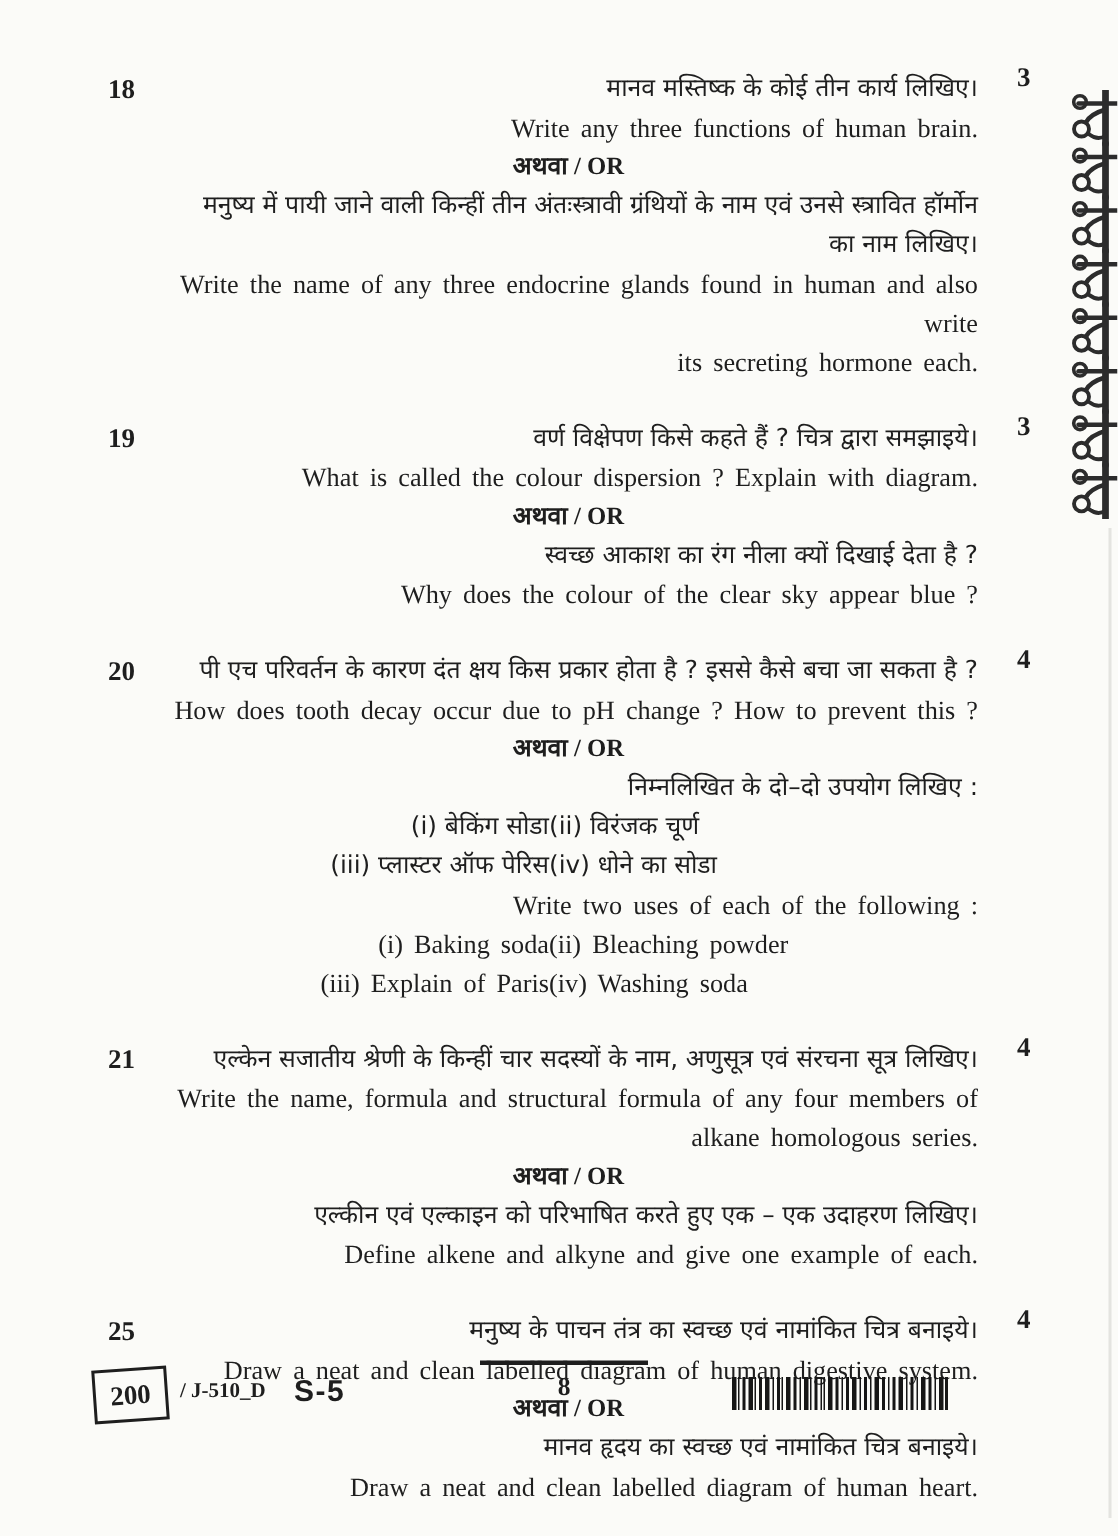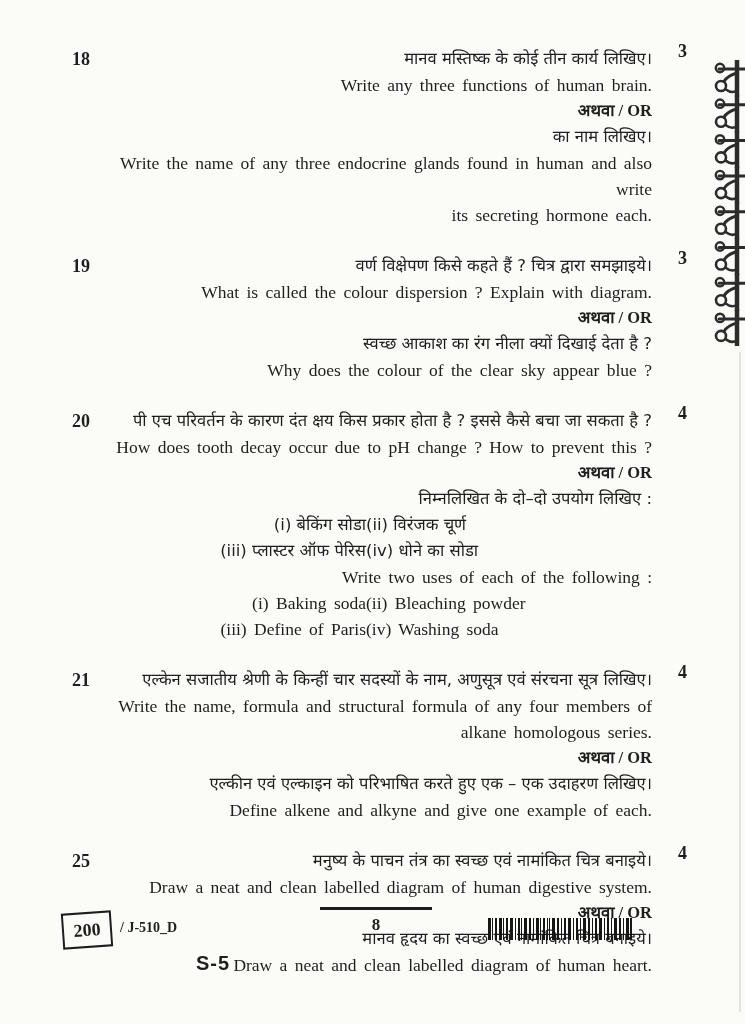--- a/index.html
+++ b/index.html
@@ -25,21 +25,21 @@
   .line { line-height:26px; min-height:26px;text-align:right; }
   .hindi {
     font-family:"DejaVu Sans", sans-serif;
     font-size:16.5px;
   }
   .english {
     font-family:"Liberation Serif", serif;
     font-size:17.5px; word-spacing:3px;
   }
   .or {
-    font-weight:bold;
+    text-align:center; font-weight:bold;
     font-family:"Liberation Serif", serif;
     font-size:16.5px;
   }
   .cols { display:flex; }
   .cols .left { width:260px; flex:0 0 260px; }
   .marks {
     position:absolute; left:606px; top:-5px;
     font-family:"Liberation Serif", serif;
     font-weight:bold; font-size:18px;
   }
@@ -57,21 +57,20 @@
     font-family:"Liberation Serif", serif; font-weight:bold; font-size:18px;
   }
   .paper-code {
     position:absolute; left:58px; top:17px;
     font-family:"Liberation Serif", serif; font-weight:bold; font-size:14px;
   }
   .set-code {
     position:absolute; left:134px; top:14px;
     font-family:"Liberation Sans", sans-serif; font-weight:bold; font-size:20px;
     letter-spacing:1px;
-    margin-top:35px;
   }
   .page-center { position:absolute; left:258px; top:4px; width:112px; text-align:center; }
   .page-rule { border-top:3px solid #1e1e1e; width:100%; }
   .page-num {
     margin-top:5px;
     font-family:"Liberation Serif", serif; font-weight:bold; font-size:17px;
   }
   .barcode { position:absolute; left:426px; top:15px; width:144px; height:22px; }
 </style>
 </head>
@@ -104,20 +103,21 @@
   <div class="edge-line"></div>
 
   <div class="questions">
 
     <div class="question">
       <div class="qnum">18</div>
       <div class="qbody">
         <div class="line hindi">मानव मस्तिष्क के कोई तीन कार्य लिखिए।</div>
         <div class="line english">Write any three functions of human brain.</div>
         <div class="line or">अथवा / OR</div>
+        <div class="line hindi">मनुष्य में पायी जाने वाली किन्हीं तीन अंतःस्त्रावी ग्रंथियों के नाम एवं उनसे स्त्रावित हॉर्मोन</div>
         <div class="line hindi">का नाम लिखिए।</div>
         <div class="line english">Write the name of any three endocrine glands found in human and also write</div>
         <div class="line english">its secreting hormone each.</div>
       </div>
       <div class="marks">3</div>
     </div>
 
     <div class="question">
       <div class="qnum">19</div>
       <div class="qbody">
@@ -144,21 +144,21 @@
         <div class="line hindi cols">
           <span class="left">(iii) प्लास्टर ऑफ पेरिस</span>
           <span>(iv)  धोने का सोडा</span>
         </div>
         <div class="line english">Write two uses of each of the following :</div>
         <div class="line english cols">
           <span class="left">(i)   Baking soda</span>
           <span>(ii)  Bleaching powder</span>
         </div>
         <div class="line english cols">
-          <span class="left">(iii) Define of Paris</span>
+          <span class="left">(iii) Explain of Paris</span>
           <span>(iv)  Washing soda</span>
         </div>
       </div>
       <div class="marks">4</div>
     </div>
 
     <div class="question">
       <div class="qnum">21</div>
       <div class="qbody">
         <div class="line hindi">एल्केन सजातीय श्रेणी के किन्हीं चार सदस्यों के नाम, अणुसूत्र एवं संरचना सूत्र लिखिए।</div>

